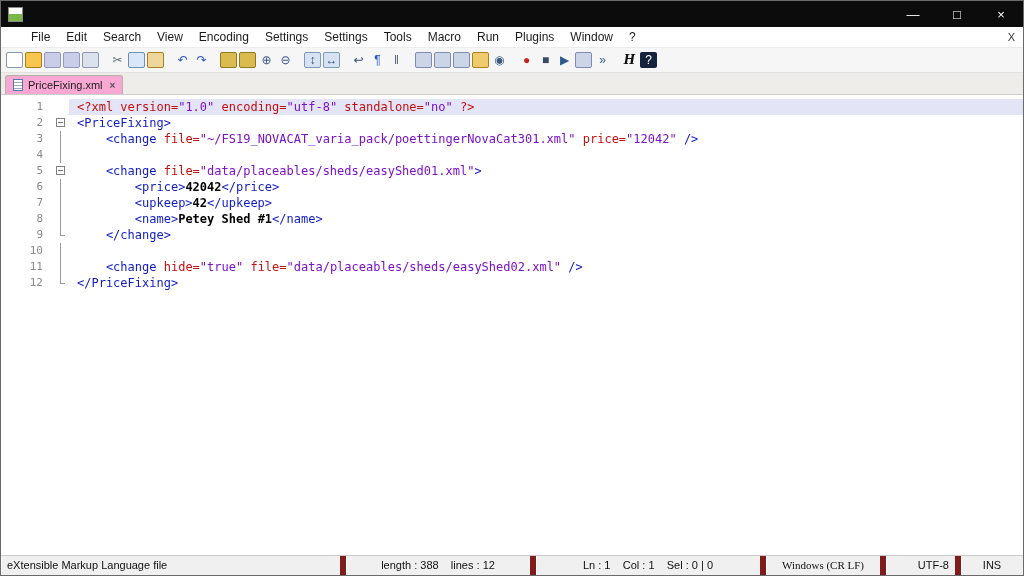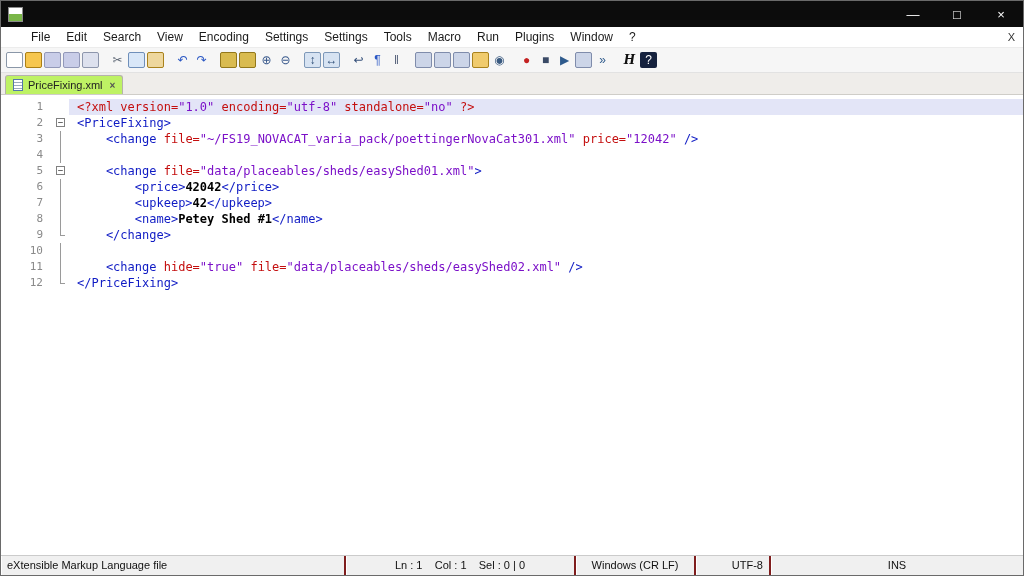--- a/index.html
+++ b/index.html
@@ -26,21 +26,21 @@
   
   .toolbar { height:25px; background:#f6f6f6; border-bottom:1px solid #e2e2e2;
     display:flex; align-items:center; padding-left:4px; flex:none; }
   .tbi { width:17px; height:16px; margin:0 1px; border-radius:2px; display:flex;
     align-items:center; justify-content:center; font-size:12px; line-height:16px; }
   .tbsep { width:8px; height:16px; flex:none; }
 
   
   .tabbar { height:22px; background:#efedea; border-bottom:1px solid #cfcdc8;
     display:flex; align-items:flex-end; padding-left:4px; flex:none; }
-  .tab { height:19px; background:#bef264; border:1px solid #b5b2ac; border-bottom:none;
+  .tab { height:19px; background:#f9a8d4; border:1px solid #b5b2ac; border-bottom:none;
     border-radius:3px 3px 0 0; display:flex; align-items:center; padding:0 7px;
     font-size:11px; color:#222; gap:5px; }
   .tab-doc-icon { width:10px; height:12px; border:1px solid #5577aa;
     background:repeating-linear-gradient(#ffffff 0 2px, #99aabb 2px 3px); }
   .tab-close { font-size:10px; font-weight:bold; color:#555; padding-left:2px; }
 
   
   .editor { flex:1; background:#ffffff; overflow:hidden; padding-top:4px;
     font-family:"DejaVu Sans Mono", monospace; position:relative; }
   .ed-line { display:flex; height:16px; line-height:16px; }
@@ -57,21 +57,21 @@
   .code { flex:1; white-space:pre; font-size:12px; padding-left:8px; color:#000; }
   .code.hl { background:var(--hl,#e3e5f7); }
   .c-t { color:var(--tag,#0f1bc4); }
   .c-a { color:var(--attr,#c40f0f); }
   .c-s { color:var(--string,#7b10c8); }
   .c-b { color:var(--boldtext,#000); font-weight:bold; }
 
   
   .statusbar { height:20px; background:#f0f0f0; border-top:1px solid #cbcbcb;
     display:flex; align-items:stretch; font-size:11px; color:#111; flex:none; }
-  .st { line-height:19px; padding:0 6px; border-right:2px solid #7f1d1d;
+  .st { line-height:19px; padding:0 6px; border-right:6px solid #7f1d1d;
     box-shadow: inset 1px 0 0 #ffffff; white-space:pre; overflow:hidden; }
 </style>
 </head>
 <body>
 
 <div class="window">
 
   <div class="titlebar">
     <span class="npp-icon"></span>
     <span class="tb-spacer"></span>
@@ -227,19 +227,20 @@
         <span class="ln">12</span>
         <span class="fold">
           <span class="fend"></span>
         </span>
         <span class="code"><span class="c-t">&lt;/PriceFixing&gt;</span></span>
       </span>
     </div>
 
   <div class="statusbar" id="statusbar">
       <span class="st" style="width: 345px; text-align: left;">eXtensible Markup Language file</span>
+      <span class="st" style="width: 190px; text-align: center;">length : 388    lines : 12</span>
       <span class="st" style="width: 230px; text-align: center;">Ln : 1    Col : 1    Sel : 0 | 0</span>
-      <span class="st" style="width: 120px; text-align: center;">Windows (CR LF)</span>
+      <span class="st" style="width: 120px; text-align: center; font-family: Liberation Serif, serif;">Windows (CR LF)</span>
       <span class="st" style="width: 75px; text-align: right;">UTF-8</span>
       <span class="st" style="width: 60px; text-align: center; flex: 1 1 0%; border-right: none;">INS</span>
     </div>
 
 </div>
 
 </body></html>

